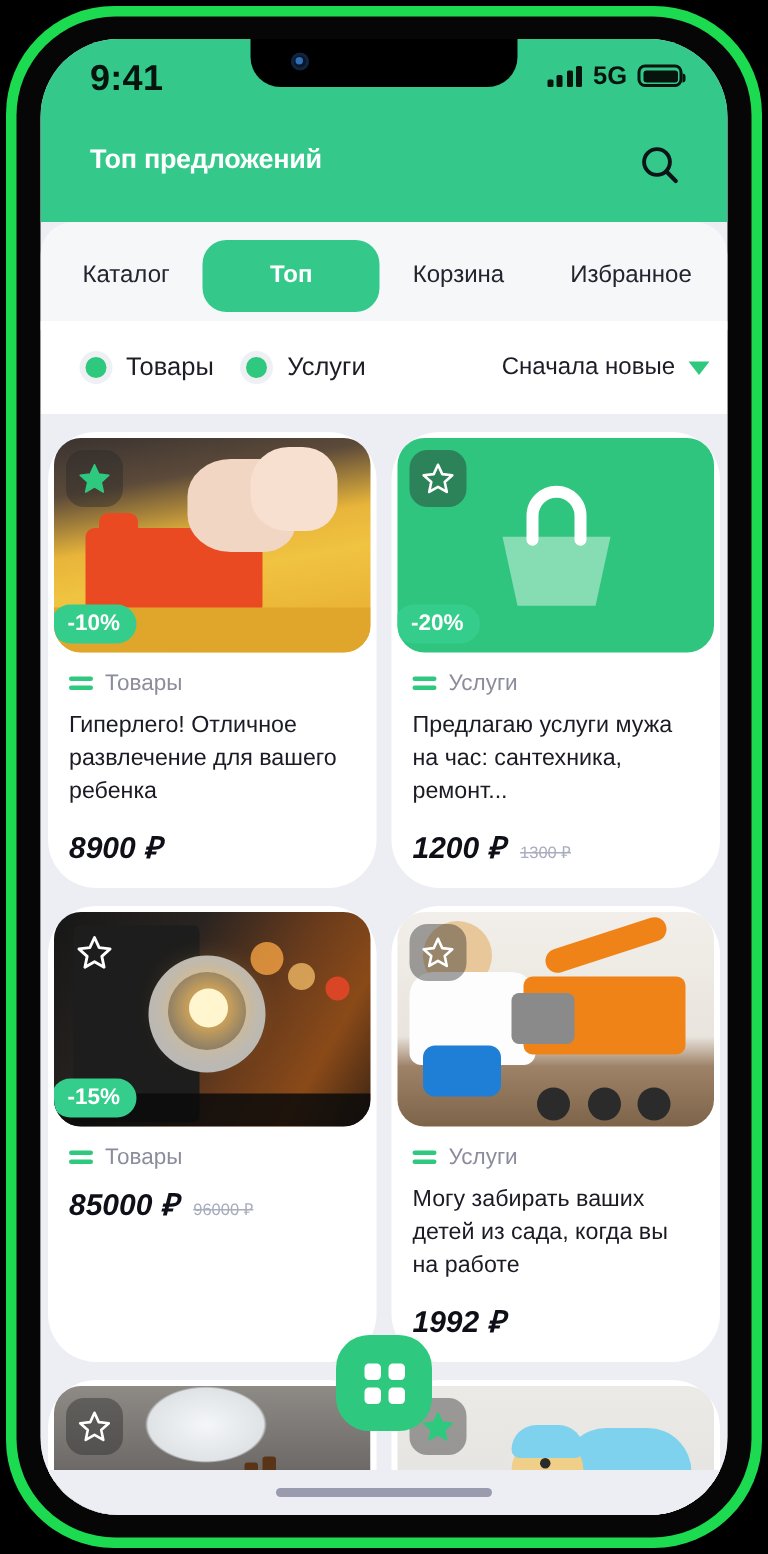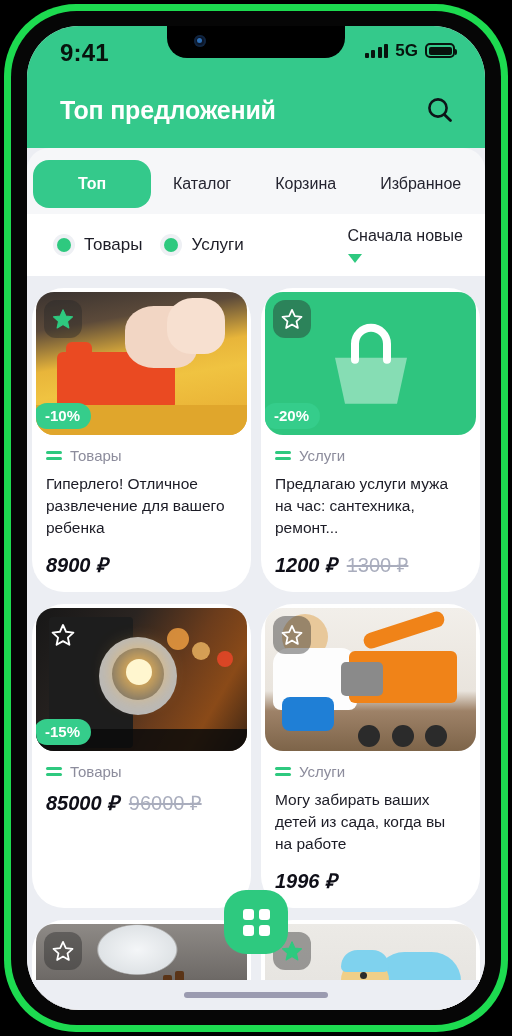--- a/index.html
+++ b/index.html
@@ -90,21 +90,21 @@
     content: ""; position: absolute; left: 1.5px; top: 1.5px;
     width: 23px; height: 8px; border-radius: 2px; background: #07130d;
   }
   .batt::after {
     content: ""; position: absolute; right: -4px; top: 4px;
     width: 2px; height: 6px; border-radius: 0 2px 2px 0; background: #07130d;
   }
 
   .title {
     position: absolute; left: 33px; top: 70px;
-    font-size: 25px; font-weight: bold; color: #fff;
+    font-size: 18px; font-weight: bold; color: #fff;
     letter-spacing: -0.2px;
   }
   .search-btn {
     position: absolute; right: 28px; top: 68px;
     width: 34px; height: 34px;
   }
 
   
   .tabbar {
     position: absolute; left: 0; top: 122px;
@@ -135,22 +135,22 @@
   .radio-dot {
     width: 22px; height: 22px; border-radius: 50%;
     background: #eef0f4;
     display: flex; align-items: center; justify-content: center;
   }
   .radio-dot::after {
     content: ""; width: 14px; height: 14px; border-radius: 50%; background: #2ec97f;
   }
   .radio-label { font-size: 17px; color: #1d1d27; }
   .sort {
-    position: absolute; right: 22px; top: 50%; transform: translateY(-50%);
-    display: flex; gap: 9px; flex-direction: column;
+    position: absolute; right: 12px; top: 50%; transform: translateY(-50%);
+    display: flex; align-items: center; gap: 9px;
   }
   .sort-label { font-size: 16px; color: #1d1d27; }
   .caret {
     width: 0; height: 0;
     border-left: 7px solid transparent; border-right: 7px solid transparent;
     border-top: 9px solid #2ec97f;
   }
 
   
   .scroller {
@@ -208,21 +208,21 @@
   .cat-bars i:nth-child(1) { width: 16px; }
   .cat-bars i:nth-child(2) { width: 16px; }
   .cat-name { font-size: 15px; color: #8c8c9c; }
   .desc {
     font-size: 15.5px; color: #1b1b25; line-height: 22px;
     margin-bottom: 12px;
   }
   .prices { display: flex; align-items: baseline; gap: 10px; }
   .price { font-size: 20px; font-weight: bold; color: #0f0f18; font-style: italic; }
   .price-old {
-    font-size: 20px; color: #a9adbd;
+    font-size: 11px; color: #a9adbd;
     text-decoration: line-through;
   }
 
   
   .media-bath {
     background:
       radial-gradient(ellipse 70px 44px at 48% 18%, #f4f6f8 0%, #dfe3e6 55%, rgba(0,0,0,0) 58%),
       linear-gradient(180deg, #8e8a86 0%, #6e6a67 38%, #3a3734 62%, #2d2a28 100%);
     position: relative;
   }
@@ -327,22 +327,22 @@
 
       <div class="search-btn">
         <svg width="34" height="34" viewBox="0 0 34 34">
           <circle cx="15" cy="14" r="8.6" fill="none" stroke="#0d1418" stroke-width="2.6"></circle>
           <line x1="21.3" y1="20.4" x2="27.5" y2="26.6" stroke="#0d1418" stroke-width="2.8" stroke-linecap="round"></line>
         </svg>
       </div>
     </div>
 
     <div class="tabbar">
+      <div class="tab">Каталог</div>
       <div class="tab tab-top active">Топ</div>
-      <div class="tab">Каталог</div>
       <div class="tab">Корзина</div>
       <div class="tab">Избранное</div>
     </div>
 
     <div class="filterbar">
       <div class="radio-group">
         <div class="radio">
           <span class="radio-dot"></span>
           <span class="radio-label">Товары</span>
         </div>
@@ -470,21 +470,21 @@
           <div class="card-body">
             <div class="cat">
               <span class="cat-bars">
                   <i></i>
                   <i></i>
                 </span>
               <span class="cat-name">Услуги</span>
             </div>
             <div class="desc">Могу забирать ваших детей из сада, когда вы на работе</div>
             <div class="prices">
-              <span class="price">1996 ₽</span>
+              <span class="price">1992 ₽</span>
             </div>
           </div>
         </div>
 
         <div class="card">
           <div class="card-media media-bath">
             <div class="bath-tub"></div>
             <div class="bath-table"></div>
             <div class="bath-tray"></div>
             <div class="bath-bottle" style="left:60%;top:36%;"></div>

